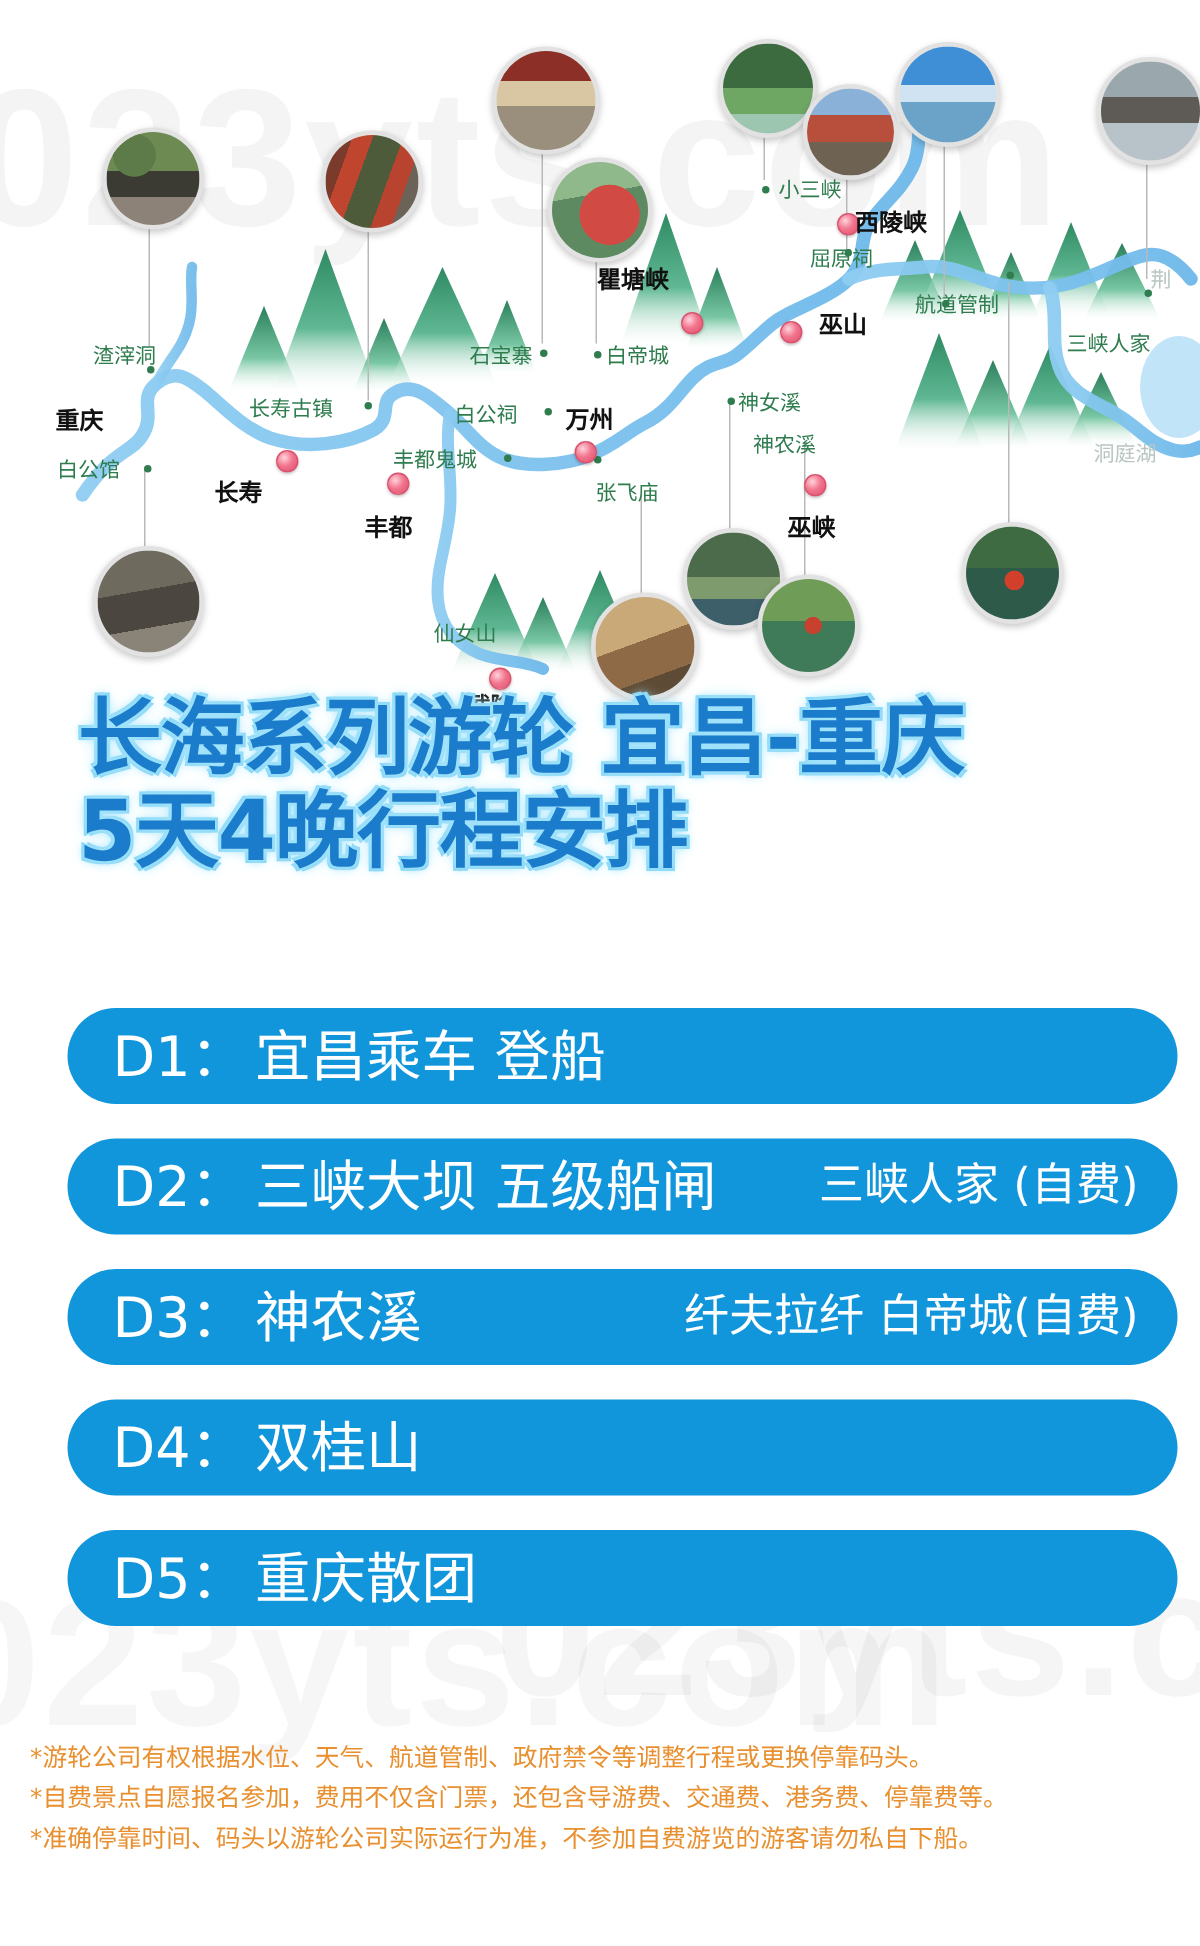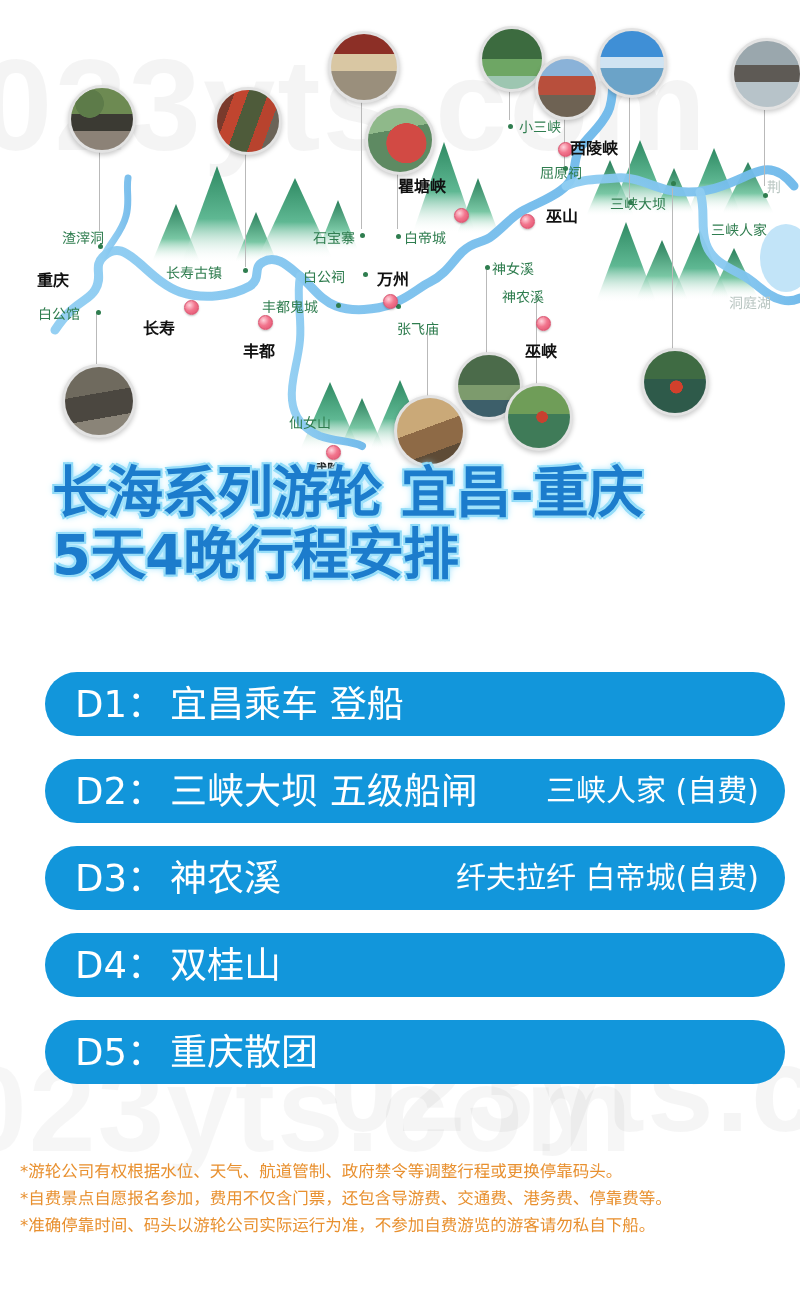--- a/index.html
+++ b/index.html
@@ -282,21 +282,21 @@
     <div class="lbl green" style="left:166px;top:266px;">长寿古镇</div>
     <div class="lbl green" style="left:262px;top:300px;">丰都鬼城</div>
     <div class="lbl green" style="left:313px;top:231px;">石宝寨</div>
     <div class="lbl green" style="left:303px;top:270px;">白公祠</div>
     <div class="lbl green" style="left:404px;top:231px;">白帝城</div>
     <div class="lbl green" style="left:397px;top:322px;">张飞庙</div>
     <div class="lbl green" style="left:492px;top:262px;">神女溪</div>
     <div class="lbl green" style="left:502px;top:290px;">神农溪</div>
     <div class="lbl green" style="left:519px;top:120px;">小三峡</div>
     <div class="lbl green" style="left:540px;top:166px;">屈原祠</div>
-    <div class="lbl green" style="left:610px;top:197px;">三峡大坝</div>
+    <div class="lbl green" style="left:610px;top:197px;">航道管制</div>
     <div class="lbl green" style="left:711px;top:178px;margin-top:45px;">三峡人家</div>
     <div class="lbl green" style="left:289px;top:416px;">仙女山</div>
 
     <div class="lbl faint" style="left:729px;top:296px;">洞庭湖</div>
     <div class="lbl faint" style="left:767px;top:180px;">荆</div>
     <div class="lbl city" style="left:312px;top:463px;font-size:15px;">武隆</div>
   </div>
 
   <div class="headline">
     <div class="hl-line">长海系列游轮 宜昌-重庆</div>

